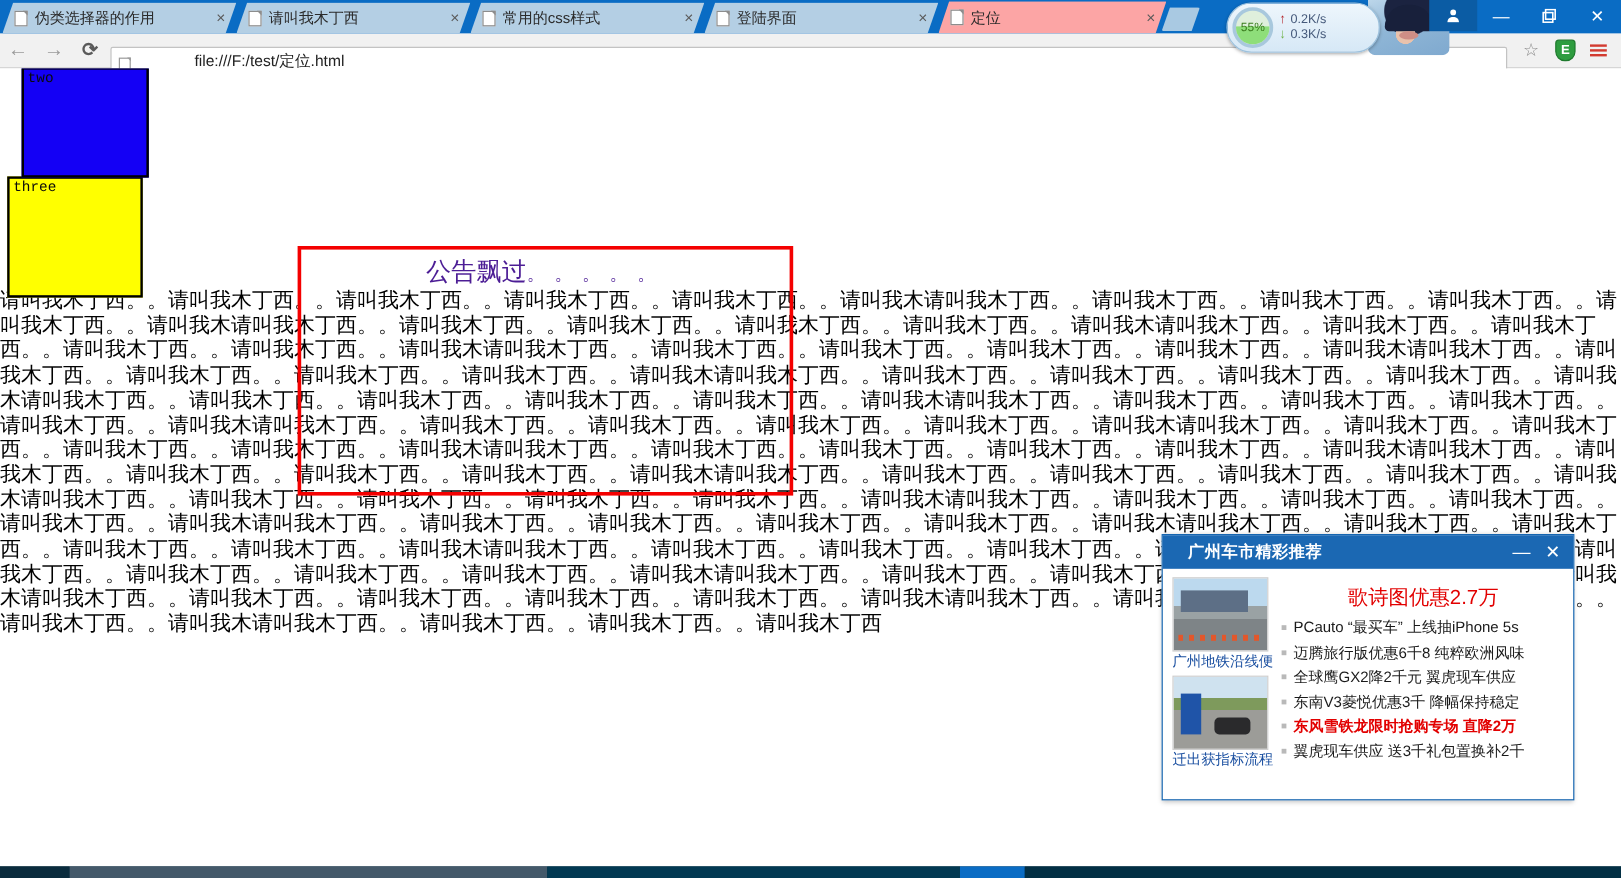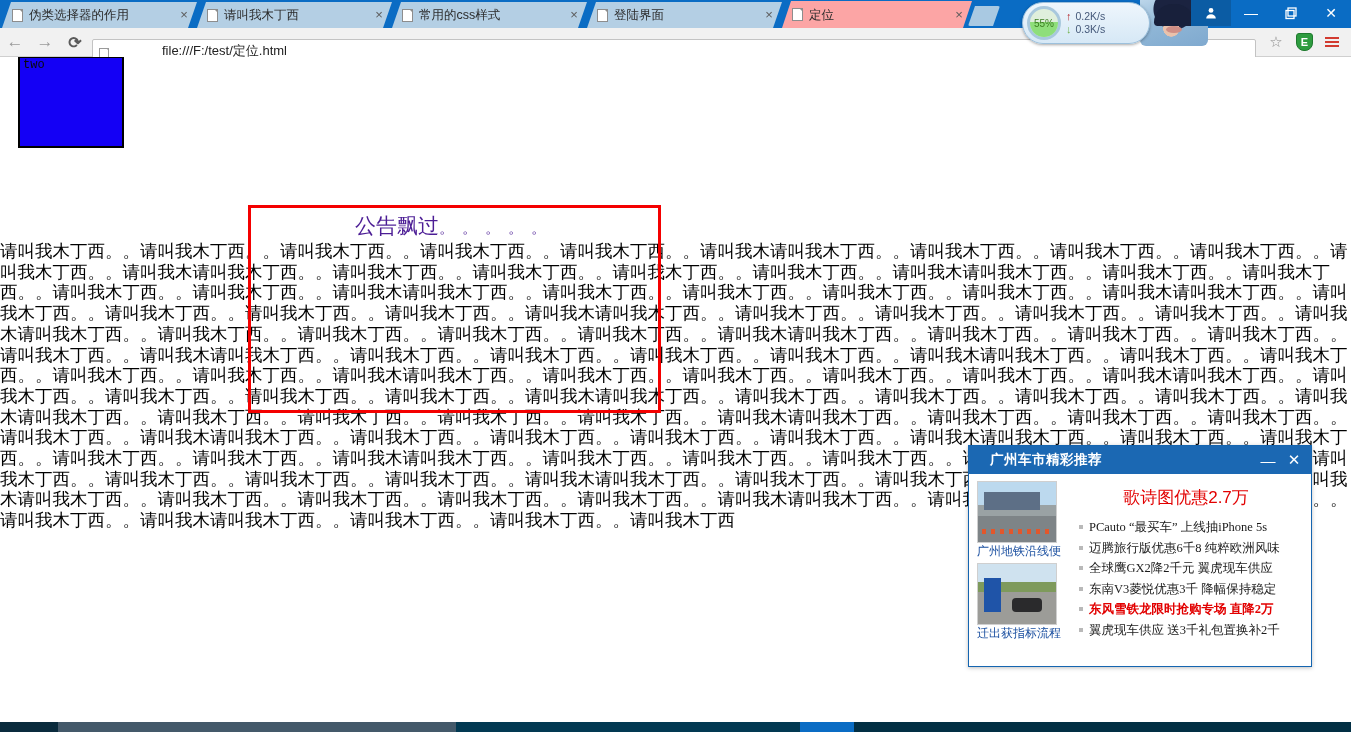--- a/index.html
+++ b/index.html
@@ -217,21 +217,21 @@
     background:#2a2a2c; border-radius:4px;
   }
   .ad-thumb-cap {
     font-size:12px; color:#1a4fa0; line-height:16px; white-space:nowrap; cursor:pointer;
   }
   #ad-right { flex:1 1 auto; padding-left:6px; }
   #ad-headline {
     color:#e20000; font-size:17px; font-weight:normal; text-align:center;
     margin:5px 0 7px 0; cursor:pointer;
   }
-  #ad-list { list-style:none; margin:11px; padding:0;font-family:Liberation Serif, serif; }
+  #ad-list { list-style:none; margin:0; padding:0; }
   #ad-list li {
     font-size:12.5px; color:#1a1a1a; line-height:15.6px; margin-bottom:5px;
     padding-left:11px; position:relative; white-space:nowrap; cursor:pointer;
   }
   #ad-list li:before{
     content:""; position:absolute; left:1px; top:5px; width:4px;height:4px;
     background:#b9b9b9;
   }
   #ad-list li.hot { color:#e20000; font-weight:bold; }
 
@@ -329,20 +329,23 @@
         <i></i>
       </div>
   </div>
 
   <div id="page">
 
     <div id="body-text">请叫我木丁西。。请叫我木丁西。。请叫我木丁西。。请叫我木丁西。。请叫我木丁西。。请叫我木请叫我木丁西。。请叫我木丁西。。请叫我木丁西。。请叫我木丁西。。请叫我木丁西。。请叫我木请叫我木丁西。。请叫我木丁西。。请叫我木丁西。。请叫我木丁西。。请叫我木丁西。。请叫我木请叫我木丁西。。请叫我木丁西。。请叫我木丁西。。请叫我木丁西。。请叫我木丁西。。请叫我木请叫我木丁西。。请叫我木丁西。。请叫我木丁西。。请叫我木丁西。。请叫我木丁西。。请叫我木请叫我木丁西。。请叫我木丁西。。请叫我木丁西。。请叫我木丁西。。请叫我木丁西。。请叫我木请叫我木丁西。。请叫我木丁西。。请叫我木丁西。。请叫我木丁西。。请叫我木丁西。。请叫我木请叫我木丁西。。请叫我木丁西。。请叫我木丁西。。请叫我木丁西。。请叫我木丁西。。请叫我木请叫我木丁西。。请叫我木丁西。。请叫我木丁西。。请叫我木丁西。。请叫我木丁西。。请叫我木请叫我木丁西。。请叫我木丁西。。请叫我木丁西。。请叫我木丁西。。请叫我木丁西。。请叫我木请叫我木丁西。。请叫我木丁西。。请叫我木丁西。。请叫我木丁西。。请叫我木丁西。。请叫我木请叫我木丁西。。请叫我木丁西。。请叫我木丁西。。请叫我木丁西。。请叫我木丁西。。请叫我木请叫我木丁西。。请叫我木丁西。。请叫我木丁西。。请叫我木丁西。。请叫我木丁西。。请叫我木请叫我木丁西。。请叫我木丁西。。请叫我木丁西。。请叫我木丁西。。请叫我木丁西。。请叫我木请叫我木丁西。。请叫我木丁西。。请叫我木丁西。。请叫我木丁西。。请叫我木丁西。。请叫我木请叫我木丁西。。请叫我木丁西。。请叫我木丁西。。请叫我木丁西。。请叫我木丁西。。请叫我木请叫我木丁西。。请叫我木丁西。。请叫我木丁西。。请叫我木丁西。。请叫我木丁西。。请叫我木请叫我木丁西。。请叫我木丁西。。请叫我木丁西。。请叫我木丁西。。请叫我木丁西。。请叫我木请叫我木丁西。。请叫我木丁西。。请叫我木丁西。。请叫我木丁西。。请叫我木丁西。。请叫我木请叫我木丁西。。请叫我木丁西。。请叫我木丁西。。请叫我木丁西。。请叫我木丁西。。请叫我木请叫我木丁西。。请叫我木丁西。。请叫我木丁西。。请叫我木丁西。。请叫我木丁西。。请叫我木请叫我木丁西。。请叫我木丁西。。请叫我木丁西。。请叫我木丁西。。请叫我木丁西。。请叫我木请叫我木丁西。。请叫我木丁西。。请叫我木丁西。。请叫我木丁西。。请叫我木丁西。。请叫我木请叫我木丁西。。请叫我木丁西。。请叫我木丁西。。请叫我木丁西</div>
 
     <div id="box-two">
       <span>two</span>
+    </div>
+    <div id="box-three">
+      <span>three</span>
     </div>
 
     <div id="marquee-box"></div>
     <div id="marquee-text">
       <span>公告飘过</span><span class="dots">。。。。。</span>
     </div>
 
     <div id="ad-popup">
       <div id="ad-header">
         <div id="ad-title">广州车市精彩推荐</div>

